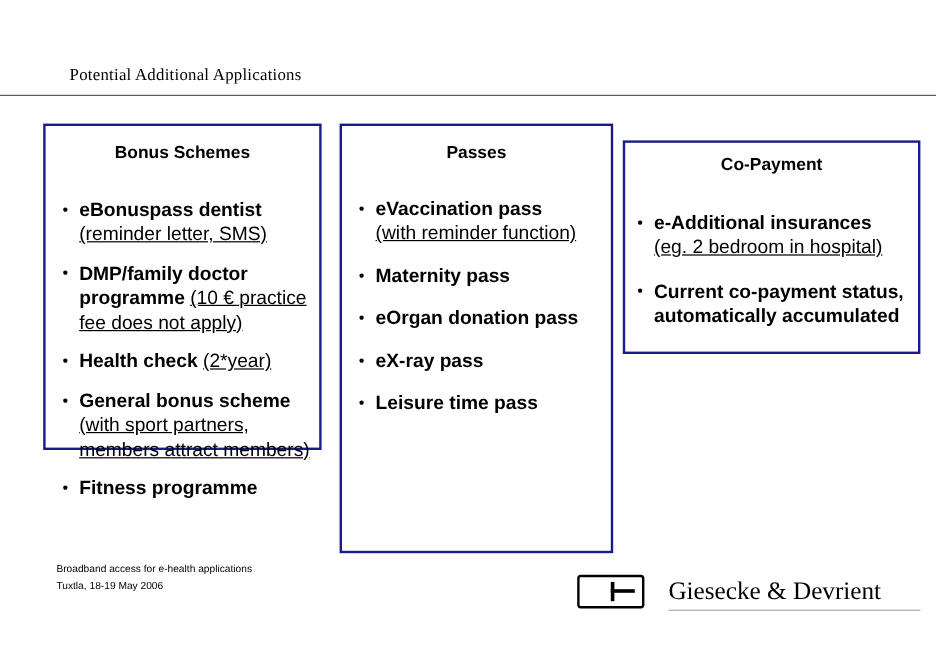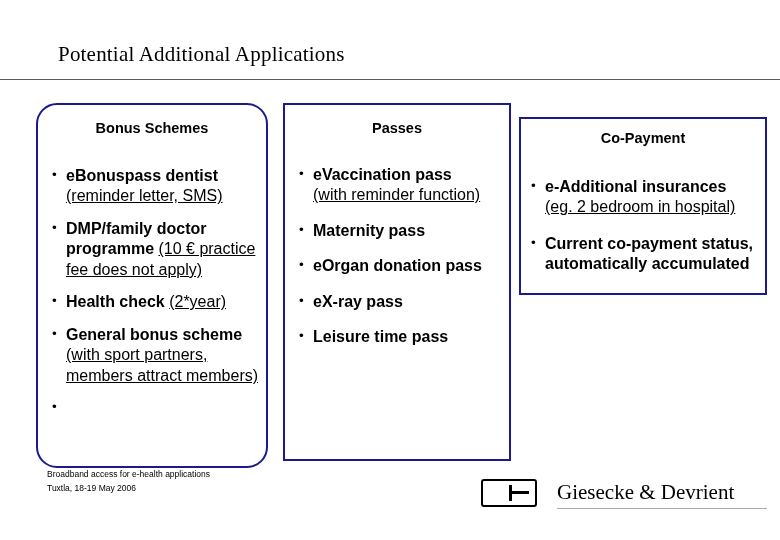--- a/index.html
+++ b/index.html
@@ -16,23 +16,23 @@
   }
   .slide {
     position: absolute;
     left: 0; top: 0;
     width: 780px;
     height: 540px;
   }
   .slide-title {
     position: absolute;
     left: 58px;
-    top: 42px;
+    top: 56px;
     font-family: "Liberation Serif", serif;
-    font-size: 21px;
+    font-size: 14px;
     color: #000000;
     letter-spacing: 0.2px;
   }
   .title-rule {
     position: absolute;
     left: 0;
     top: 79px;
     width: 780px;
     height: 1px;
     background: #5a5a5a;
@@ -47,21 +47,21 @@
     border: 2px solid #1a1a8c;
     background: #ffffff;
   }
   .col-head {
     text-align: center;
     font-weight: bold;
     font-size: 14.5px;
     color: #000000;
   }
 
-  .col1 { left: 36px; top: 103px; width: 232px; height: 365px; border-radius: 21px; }
+  .col1 { left: 36px; top: 103px; width: 232px; height: 272px; }
   .col2 { left: 283px; top: 103px; width: 228px; height: 358px; }
   .col3 { left: 519px; top: 117px; width: 248px; height: 178px; }
 
   .col1 .col-head, .col2 .col-head { padding-top: 15px; }
   .col3 .col-head { padding-top: 11px; }
 
   .bullets {
     margin: 0;
     padding: 0;
     list-style: none;
@@ -175,20 +175,21 @@
         <span class="b">Health check </span><span class="n">(2*year)</span>
       </li>
       <li>
         <span class="dot">•</span>
         <span class="b">General bonus scheme</span>
         <div class="n">(with sport partners,</div>
         <div class="n">members attract members)</div>
       </li>
       <li>
         <span class="dot">•</span>
+        <span class="b">Fitness programme</span>
       </li>
     </ul>
   </div>
 
   <div class="col col-box col2">
     <div class="col-head">Passes</div>
     <ul class="bullets">
       <li>
         <span class="dot">•</span>
         <span class="b">eVaccination pass</span>

